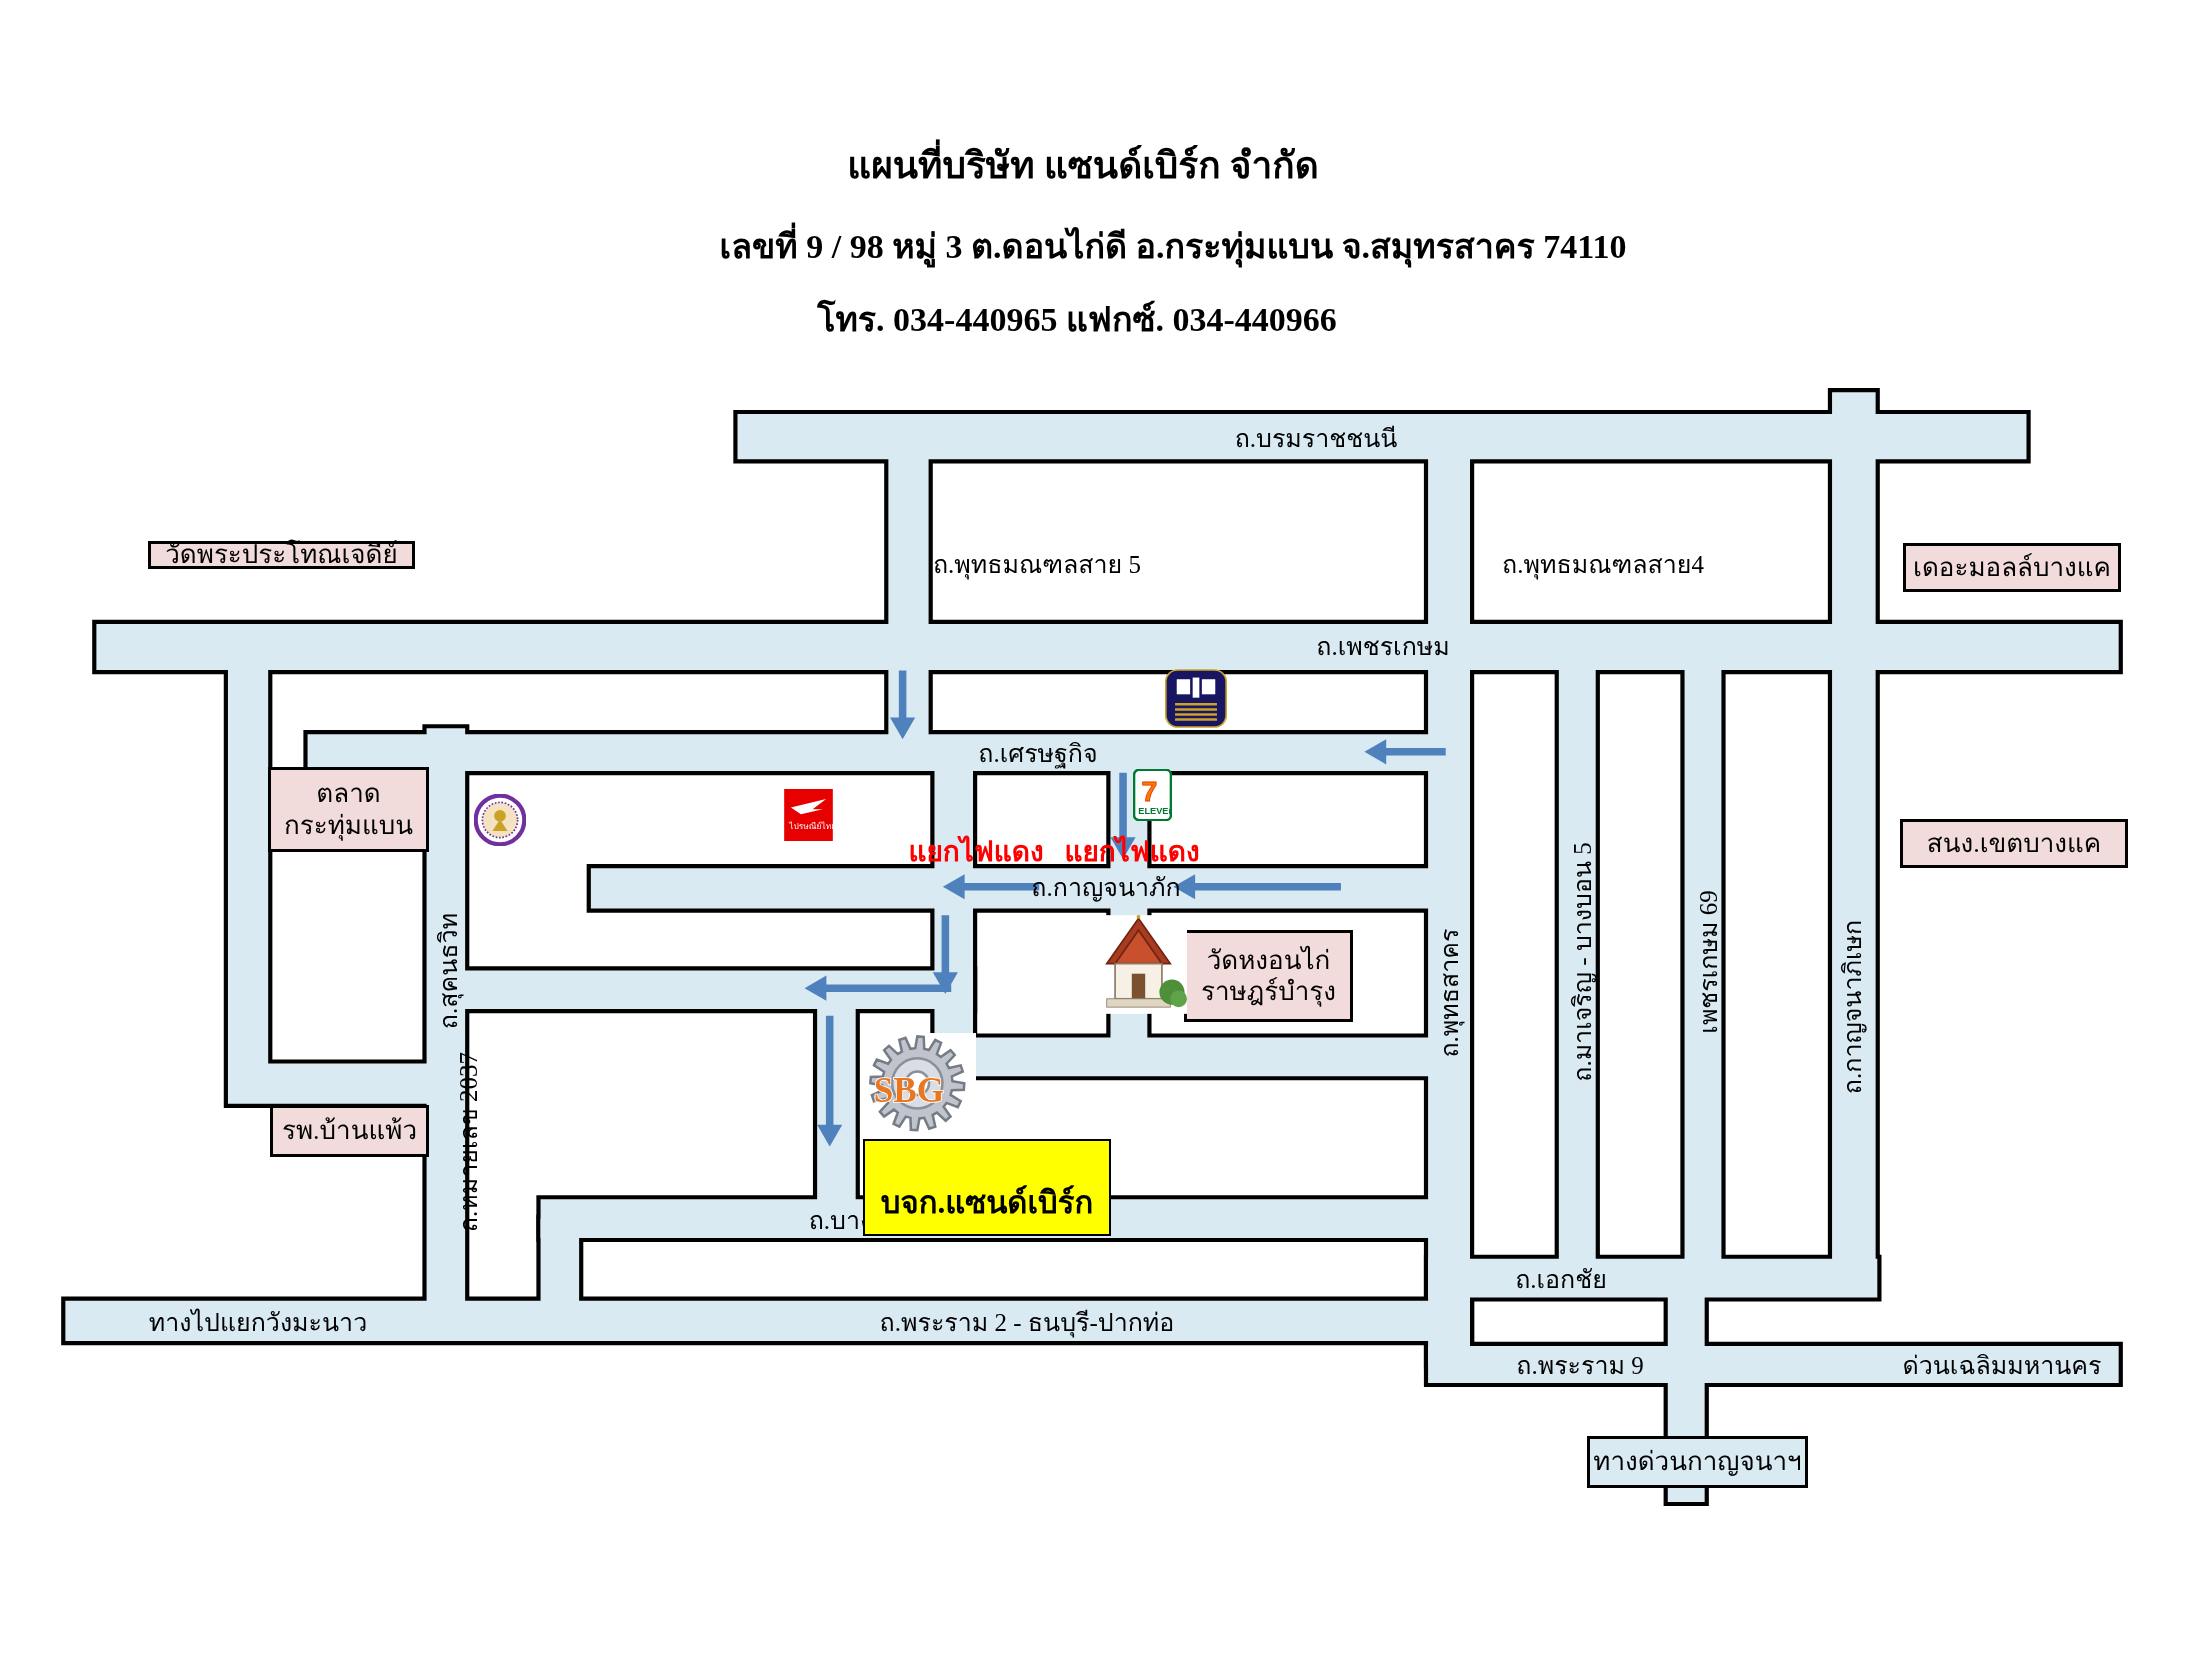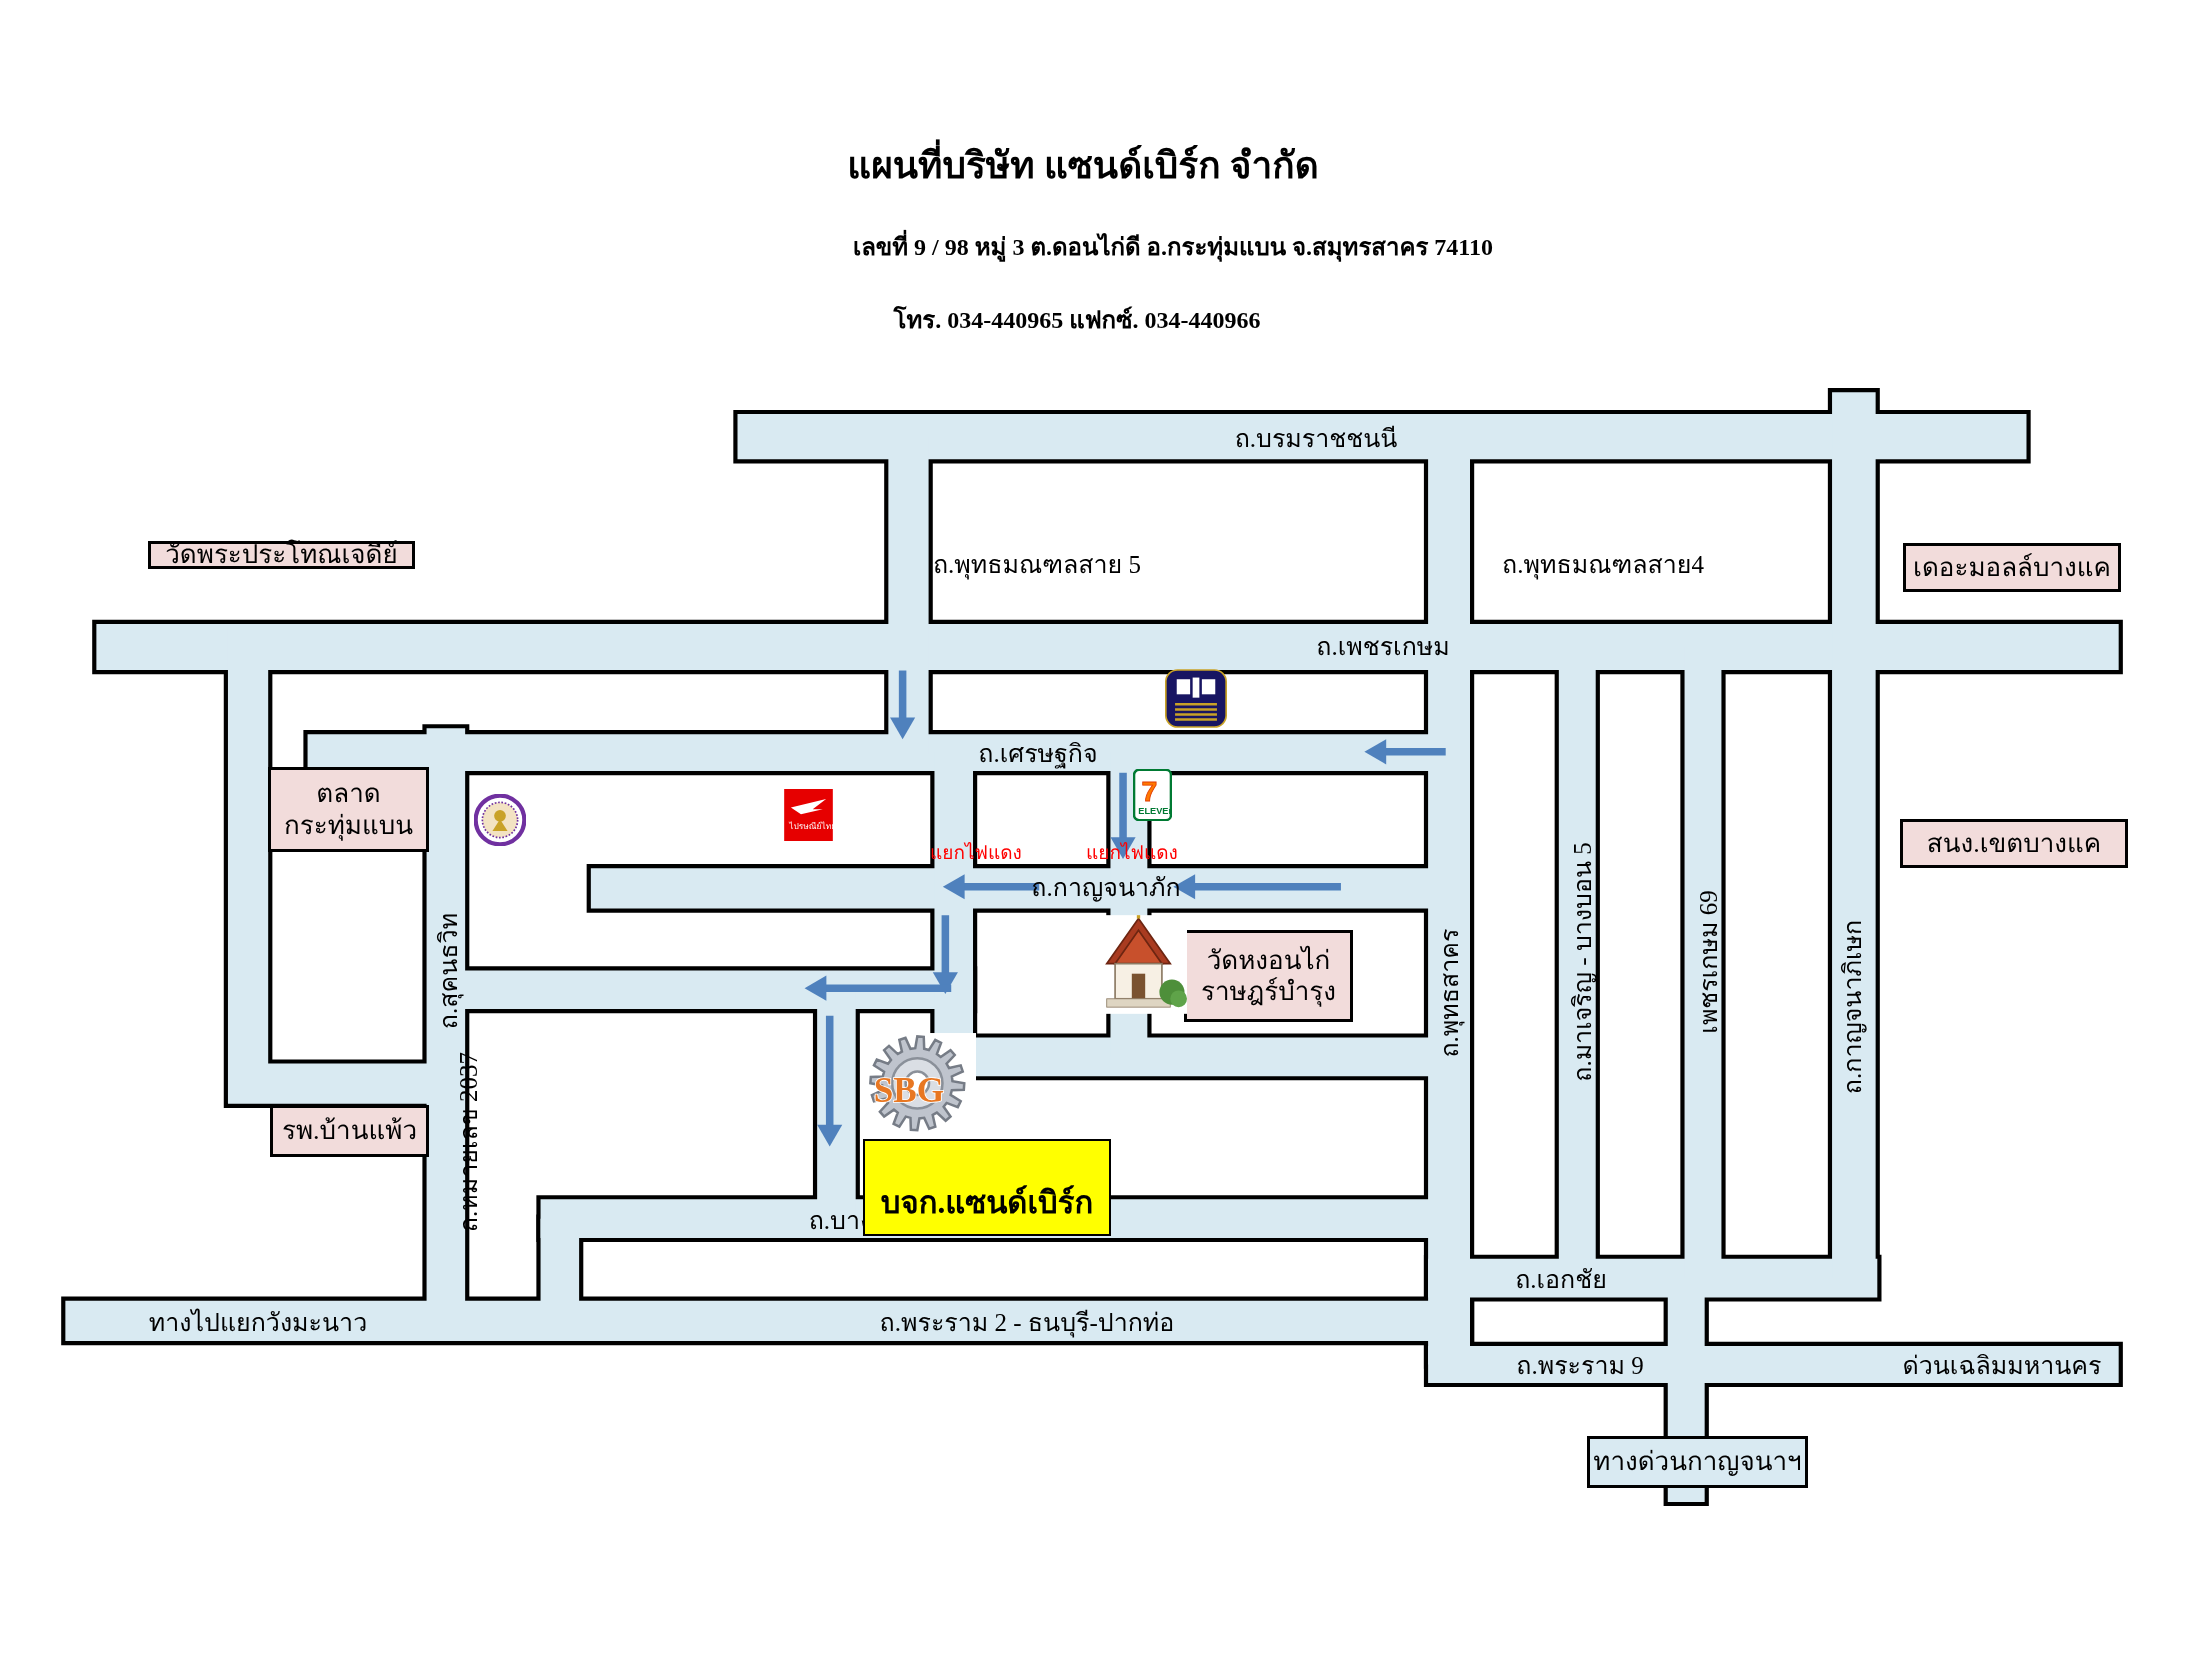--- a/index.html
+++ b/index.html
@@ -1,23 +1,23 @@
 <!DOCTYPE html>
 <html style="font-size:13.4px"><head>
 <meta charset="utf-8">
 <style>
   html,body{margin:0;padding:0;background:#fff;}
   #map{position:relative;width:2205px;height:1657px;background:#ffffff;overflow:hidden;
        font-family:"Liberation Serif","DejaVu Serif",serif;color:#000;border-radius:9px;}
   #roads-svg{position:absolute;left:0;top:0;}
   .t1{position:absolute;transform:translate(-50%,-50%);font-size:37px;font-weight:bold;white-space:nowrap;}
-  .t2{position:absolute;transform:translate(-50%,-50%);font-size:24px;font-weight:bold;white-space:nowrap;}
+  .t2{position:absolute;transform:translate(-50%,-50%);font-size:34px;font-weight:bold;white-space:nowrap;}
   .lbl{position:absolute;transform:translate(-50%,-50%);font-size:25px;white-space:nowrap;line-height:1;}
   .rot{transform:translate(-50%,-50%) rotate(-90deg);}
-  .red{color:#ff0000;font-weight:normal;font-size:19px;text-align:center;}
+  .red{color:#ff0000;font-weight:bold;font-size:28px;text-align:center;}
   .pbox{position:absolute;background:#f2dcdb;border:3.4px solid #000;box-sizing:border-box;
         display:flex;flex-direction:column;align-items:center;justify-content:center;
         font-size:26px;line-height:1.2;text-align:center;white-space:nowrap;}
   .bluebox{background:#d9eaf2;margin-top:36px;}
   .ybox{position:absolute;background:#ffff00;border:2.5px solid #000;box-sizing:border-box;
         display:flex;align-items:flex-end;justify-content:center;
         font-size:31px;font-weight:bold;padding-bottom:6.7px;}
   .logo{position:absolute;}
 </style>
 </head>

